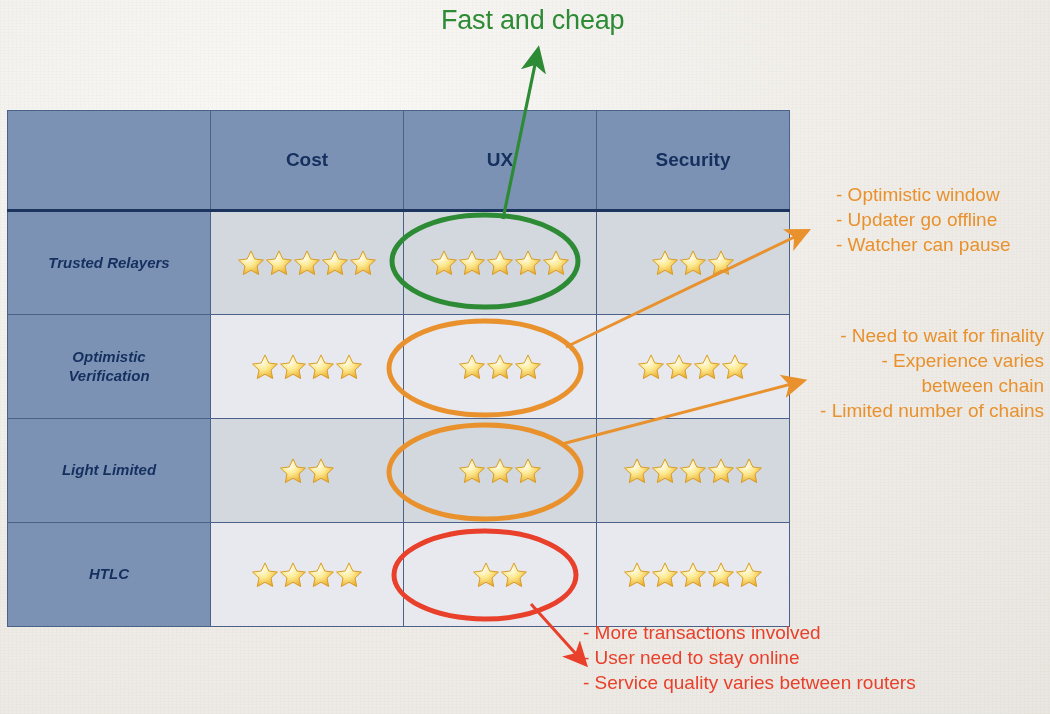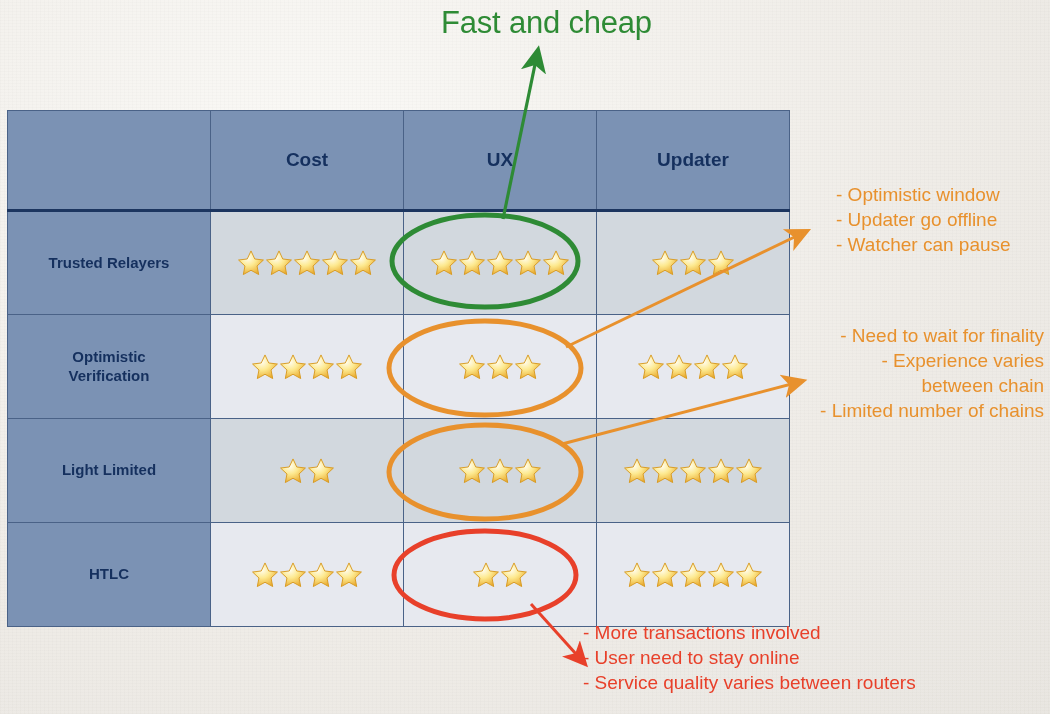--- a/index.html
+++ b/index.html
@@ -26,21 +26,21 @@
       repeating-linear-gradient(90deg, rgba(0,0,0,0.010) 0px, rgba(0,0,0,0.010) 1px, rgba(255,255,255,0.02) 1px, rgba(255,255,255,0.02) 4px),
       radial-gradient(ellipse at 30% 20%, #faf9f6 0%, #efece7 60%, #e9e6e0 100%);
     pointer-events: none;
   }
 
   
   #title-fast-cheap {
     position: absolute;
     left: 441px;
     top: 5px;
-    font-size: 31px;
+    font-size: 27px;
     color: #2e8b35;
     white-space: nowrap;
     letter-spacing: -0.2px;
   }
 
   
   #matrix-table {
     position: absolute;
     left: 7px;
     top: 110px;
@@ -69,20 +69,21 @@
   thead th.corner { background: #7b92b4; }
 
   tbody tr td.rowlabel {
     background: #7b92b4;
     color: #15305e;
     font-size: 15px;
     font-weight: bold;
     text-align: center;
     line-height: 1.25;
     padding: 0 6px;
+    font-style: italic;
   }
   tbody tr { height: 104px; }
   tbody tr.row-dark td.cellval { background: #d2d8de; }
   tbody tr.row-light td.cellval { background: #e7e9ef; }
 
   td.cellval {
     text-align: center;
     font-size: 0;
     white-space: nowrap;
   }
@@ -130,21 +131,21 @@
     <col class="col-label">
       <col class="col-val">
       <col class="col-val">
       <col class="col-val">
   </colgroup>
   <thead>
     <tr>
       <th class="corner"></th>
       <th>Cost</th>
       <th>UX</th>
-      <th>Updater</th>
+      <th>Security</th>
     </tr>
   </thead>
   <tbody id="matrix-body">
 
   <tr class="row-dark">
         <td class="rowlabel"><span>Trusted Relayers</span></td>
         <td class="cellval"><svg class="star" viewBox="0 0 32 32">
             <defs>
               <radialGradient id="sg1" cx="38%" cy="30%" r="75%">
                 <stop offset="0%" stop-color="#fffdf0"></stop>

